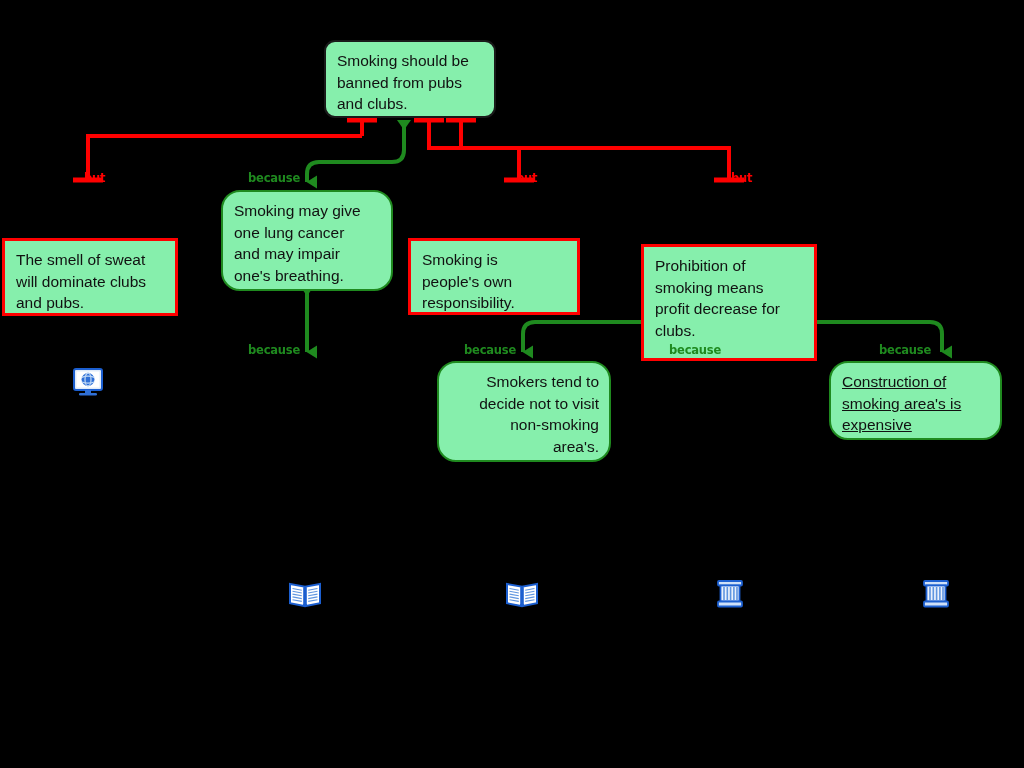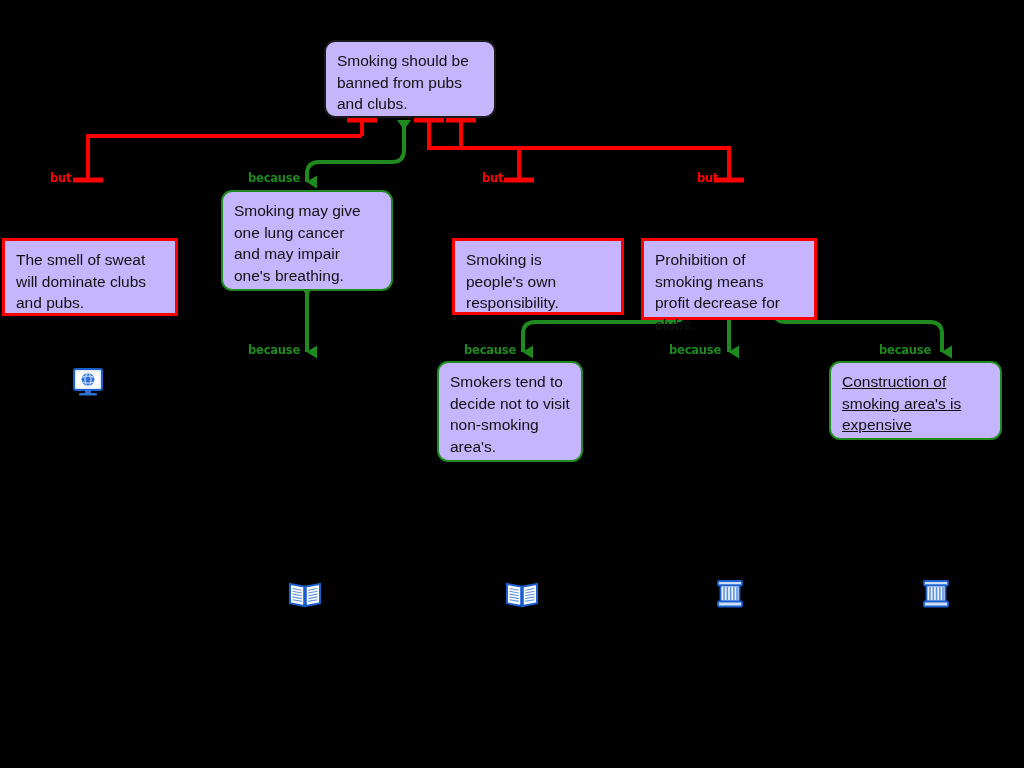--- a/index.html
+++ b/index.html
@@ -25,48 +25,48 @@
     position: absolute;
     left: 0;
     top: 0;
     width: 1024px;
     height: 768px;
     pointer-events: none;
   }
   .node {
     position: absolute;
     box-sizing: border-box;
-    background: #c4b5fd;
+    background: #86efac;
     color: #111111;
     font-size: 15.5px;
     line-height: 21.5px;
     padding: 8px 10px 8px 11px;
     white-space: pre-line;
   }
   .node.root {
     border: 2px solid #1a1a1a;
     border-radius: 11px;
   }
   .node.support {
     border: 2.5px solid #1f8a1f;
-    border-radius: 11px;
+    border-radius: 19px;
   }
   .node.objection {
     border: 3px solid #ff0000;
     border-radius: 0px;
     margin-top: 48px;
   }
   .edge-label {
     position: absolute;
     font-size: 11.5px;
     font-weight: bold;
     letter-spacing: -0.2px;
     font-family: "DejaVu Sans", sans-serif;
   }
-  .edge-label.but { color: #ff0000; }
+  .edge-label.but { color: #ff0000; margin-left: 34px; }
   .edge-label.because { color: #1f8a1f; }
 
   .icon {
     position: absolute;
     width: 34px;
     height: 34px;
   }
   .icon svg { display: block; }
 </style>
 </head>
@@ -135,31 +135,31 @@
 
   <div class="node objection" style="left:2px; top:190px; width:176px; height:78px;">The smell of sweat
 will dominate clubs
 and pubs.</div>
 
   <div class="node support" style="left:221px; top:190px; width:172px; height:101px;">Smoking may give
 one lung cancer
 and may impair
 one's breathing.</div>
 
-  <div class="node objection" style="left:452px; top:190px; width:172px; height:77px;">Smoking is
+  <div class="node objection" style="left:408px; top:190px; width:172px; height:77px;">Smoking is
 people's own
 responsibility.</div>
 
-  <div class="node objection" style="left:641px; top:190px; width:176px; height:82px;">Prohibition of
+  <div class="node objection" style="left:641px; top:196px; width:176px; height:117px;">Prohibition of
 smoking means
 profit decrease for
 clubs.</div>
 
 
-  <div class="node support" style="left:437px; top:361px; width:146px; height:101px;">Smokers tend to
+  <div class="node support" style="left:437px; top:361px; width:174px; height:101px;text-align:right;">Smokers tend to
 decide not to visit
 non-smoking
 area's.</div>
 
 
   <div class="node support" style="left:829px; top:361px; width:173px; height:79px;text-decoration:underline;">Construction of
 smoking area's is
 expensive</div>
 
   <div class="edge-label but" style="left:50px; top:171px;">but</div>

